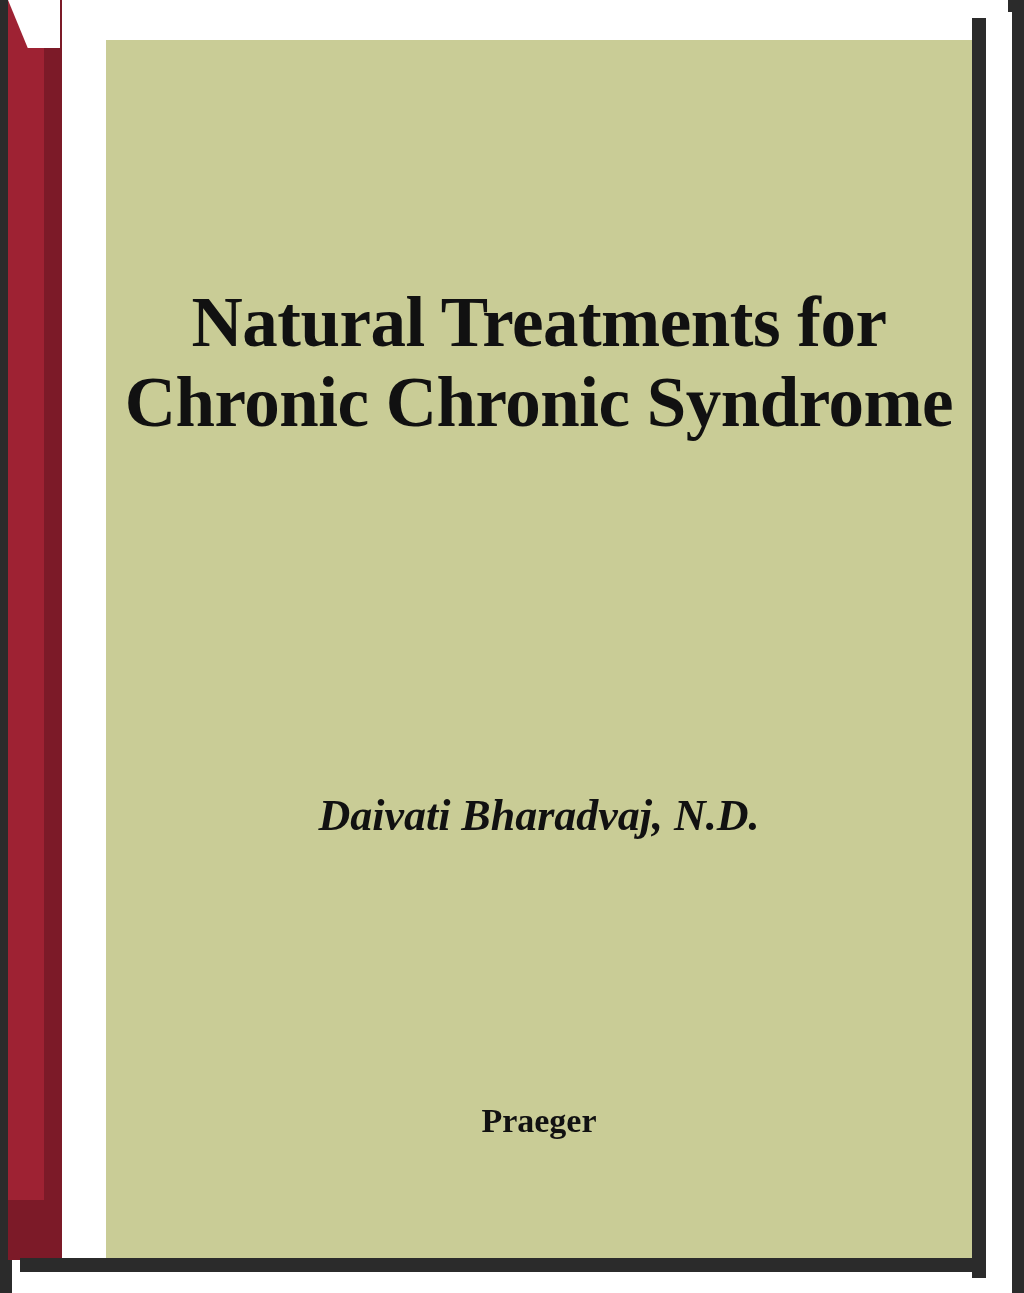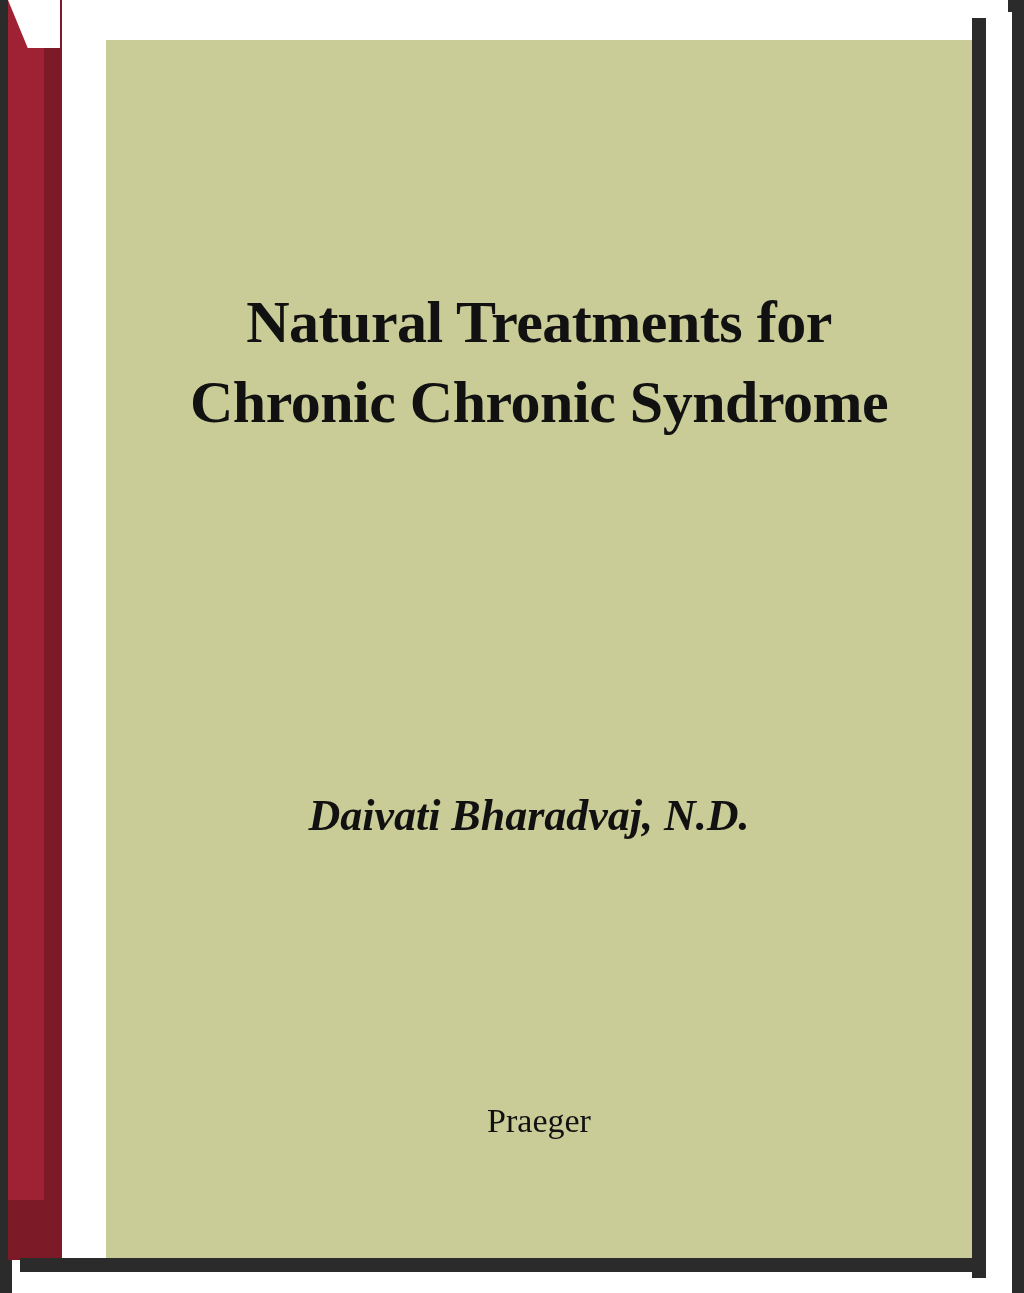--- a/index.html
+++ b/index.html
@@ -109,47 +109,47 @@
   .title-block {
     position: absolute;
     left: 106px;
     top: 282px;
     width: 866px;
     text-align: center;
   }
   .title-line {
     font-family: "Liberation Serif", serif;
     font-weight: bold;
-    font-size: 60px;
+    font-size: 71px;
     line-height: 80px;
     color: #111111;
     letter-spacing: -0.5px;
   }
 
   .author {
     position: absolute;
-    left: 96px;
+    left: 106px;
     top: 790px;
     width: 866px;
     text-align: center;
     font-family: "Liberation Serif", serif;
     font-style: italic;
     font-weight: bold;
     font-size: 44px;
     color: #111111;
   }
 
   .publisher {
     position: absolute;
     left: 106px;
     top: 1102px;
     width: 866px;
     text-align: center;
     font-family: "Liberation Serif", serif;
-    font-weight: normal;
+    font-weight: bold;
     font-size: 34px;
     color: #111111;
   }
 </style>
 </head>
 <body>
 
 <div id="page">
 
   <div class="book-backframe"></div>

